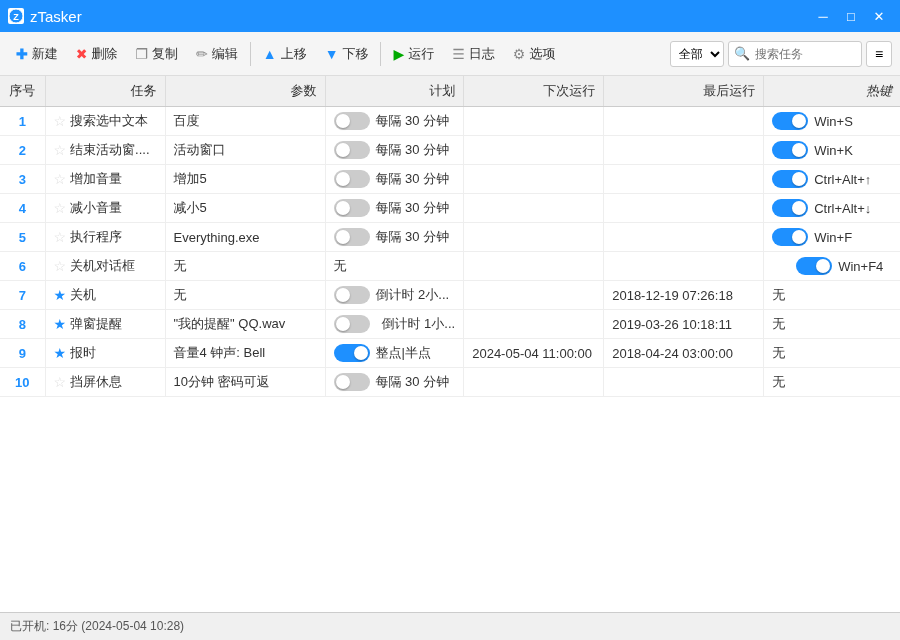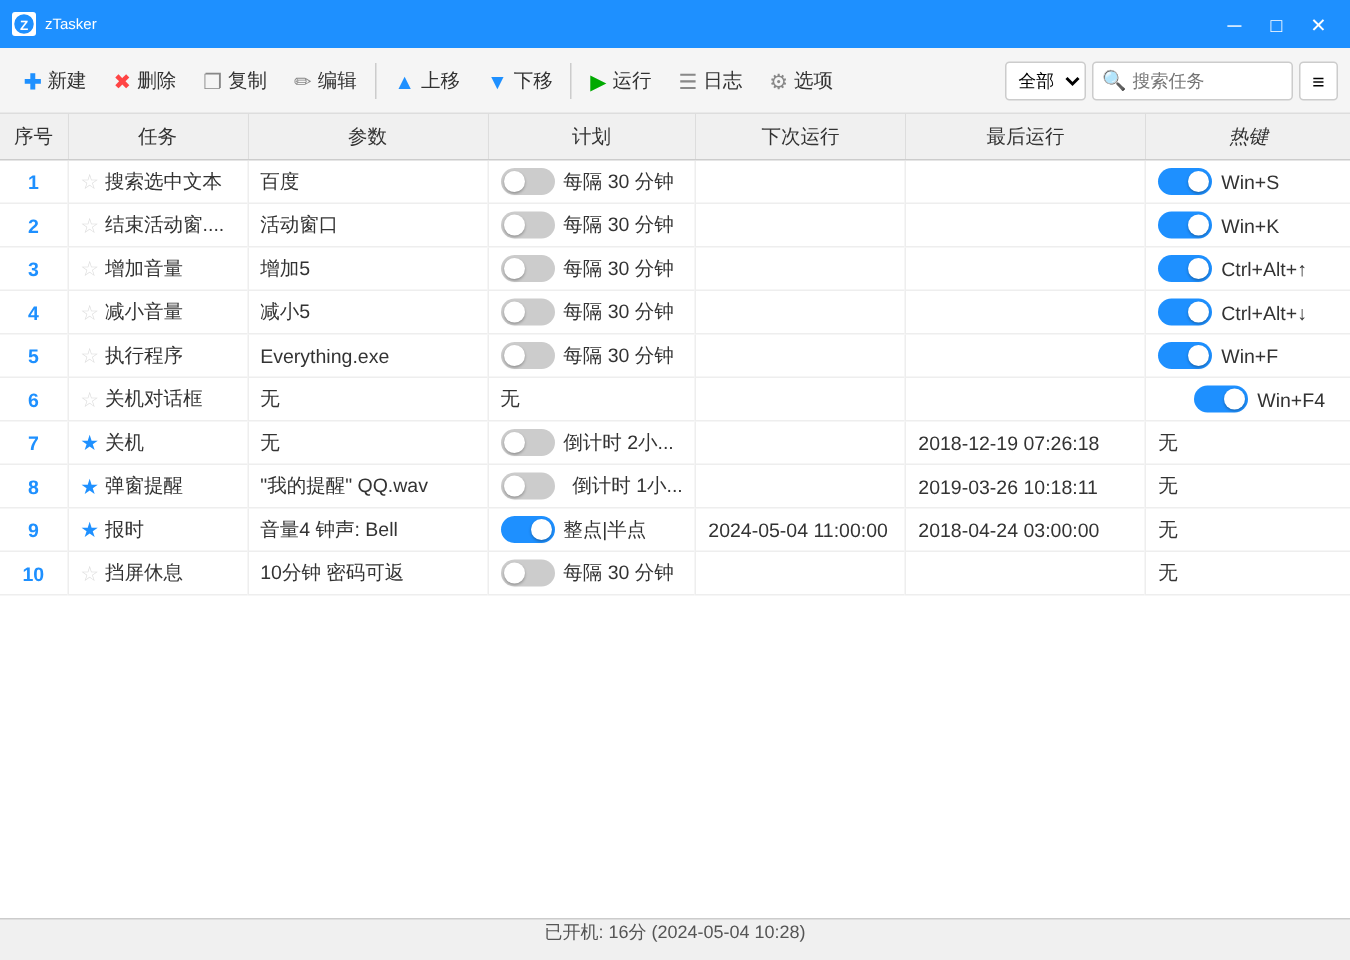--- a/index.html
+++ b/index.html
@@ -2,21 +2,21 @@
 <html><head>
   <meta charset="utf-8">
   <style>
     * { box-sizing: border-box; margin: 0; padding: 0; }
     body { font-family: 'Microsoft YaHei', SimHei, sans-serif; font-size: 13px; background: #f0f0f0; width: 900px; height: 640px; overflow: hidden; display: flex; flex-direction: column; }
     
     
     .titlebar { background: #1e90ff; color: white; height: 32px; display: flex; align-items: center; padding: 0 8px; justify-content: space-between; flex-shrink: 0; }
     .titlebar-left { display: flex; align-items: center; gap: 6px; }
     .titlebar-icon { width: 16px; height: 16px; background: #fff; border-radius: 2px; display: flex; align-items: center; justify-content: center; color: #1e90ff; font-size: 10px; font-weight: bold; }
-    .titlebar-title { font-size: 10px; }
+    .titlebar-title { font-size: 15px; }
     .titlebar-controls { display: flex; gap: 2px; }
     .titlebar-btn { width: 26px; height: 20px; background: transparent; border: none; color: white; cursor: pointer; font-size: 13px; display: flex; align-items: center; justify-content: center; border-radius: 2px; }
 
     
     .toolbar { background: #f5f5f5; height: 44px; display: flex; align-items: center; padding: 0 8px; gap: 2px; border-bottom: 1px solid #ddd; flex-shrink: 0; }
     .toolbar-btn { display: flex; align-items: center; gap: 4px; padding: 4px 8px; background: transparent; border: none; cursor: pointer; font-size: 13px; color: #333; border-radius: 3px; height: 32px; }
     .toolbar-separator { width: 1px; height: 24px; background: #ccc; margin: 0 2px; }
     .toolbar-icon { font-size: 14px; }
     .icon-add { color: #1e90ff; font-weight: bold; }
     .icon-del { color: #ff4444; }
@@ -31,21 +31,21 @@
     
     .filter-area { display: flex; align-items: center; gap: 4px; margin-left: auto; }
     .filter-select { height: 26px; border: 1px solid #ccc; border-radius: 3px; padding: 0 4px; font-size: 12px; background: white; }
     .search-box { display: flex; align-items: center; border: 1px solid #ccc; border-radius: 3px; background: white; height: 26px; padding: 0 6px; gap: 4px; }
     .search-box input { border: none; outline: none; font-size: 12px; width: 100px; }
     .menu-icon-btn { width: 26px; height: 26px; border: 1px solid #ccc; border-radius: 3px; background: white; cursor: pointer; display: flex; align-items: center; justify-content: center; }
 
     
     .table-container { flex: 1; overflow-y: auto; background: white; }
     table { width: 100%; border-collapse: collapse; }
-    thead th { background: #f0f0f0; border-bottom: 1px solid #ccc; border-right: 1px solid #ddd; padding: 6px 8px; text-align: center; font-weight: normal; color: #333; position: sticky; top: 0; z-index: 10; white-space: nowrap; }
+    thead th { background: #f0f0f0; border-bottom: 1px solid #ccc; border-right: 1px solid #ddd; padding: 6px 8px; text-align: right; font-weight: normal; color: #333; position: sticky; top: 0; z-index: 10; white-space: nowrap; }
     thead th:last-child { border-right: none; font-style: italic; }
     tbody tr { border-bottom: 1px solid #eee; }
     tbody td { padding: 5px 8px; border-right: 1px solid #eee; color: #333; vertical-align: middle; white-space: nowrap; }
     tbody td:last-child { border-right: none; }
     
     .col-seq { width: 45px; text-align: center; margin-top: 43px; }
     .col-task { width: 120px; }
     .col-param { width: 160px; }
     .col-plan { width: 130px; }
     .col-next { width: 140px; }
@@ -59,21 +59,21 @@
     
     .toggle { display: inline-flex; align-items: center; }
     .toggle-track { width: 36px; height: 18px; border-radius: 9px; position: relative; cursor: pointer; transition: background 0.2s; }
     .toggle-track.on { background: #1e90ff; }
     .toggle-track.off { background: #ccc; }
     .toggle-thumb { width: 14px; height: 14px; background: white; border-radius: 50%; position: absolute; top: 2px; transition: left 0.2s; box-shadow: 0 1px 2px rgba(0,0,0,0.3); }
     .toggle-track.on .toggle-thumb { left: 20px; }
     .toggle-track.off .toggle-thumb { left: 2px; }
     
     
-    .statusbar { background: #f0f0f0; border-top: 1px solid #ccc; height: 28px; display: flex; align-items: center; padding: 0 10px; font-size: 12px; color: #555; justify-content: space-between; flex-shrink: 0; flex-direction: column; }
+    .statusbar { background: #f0f0f0; border-top: 1px solid #ccc; height: 28px; display: flex; align-items: center; padding: 0 10px; font-size: 12px; color: #555; justify-content: space-between; flex-shrink: 0; }
     
     .seq-num { color: #1e90ff; font-weight: bold; text-align: center; }
   </style>
 </head>
 <body>
 
 <div class="titlebar">
   <div class="titlebar-left">
     <div class="titlebar-icon">
       <svg width="16" height="16" viewBox="0 0 16 16">

